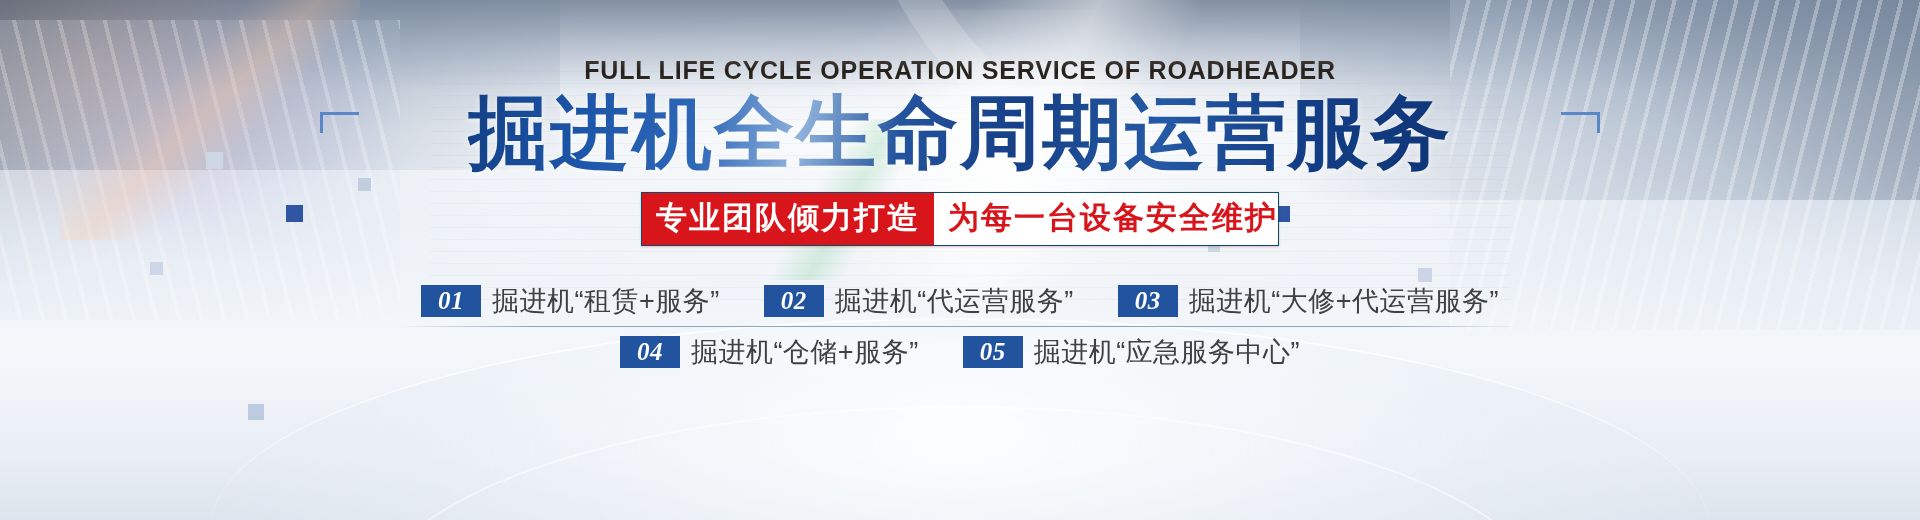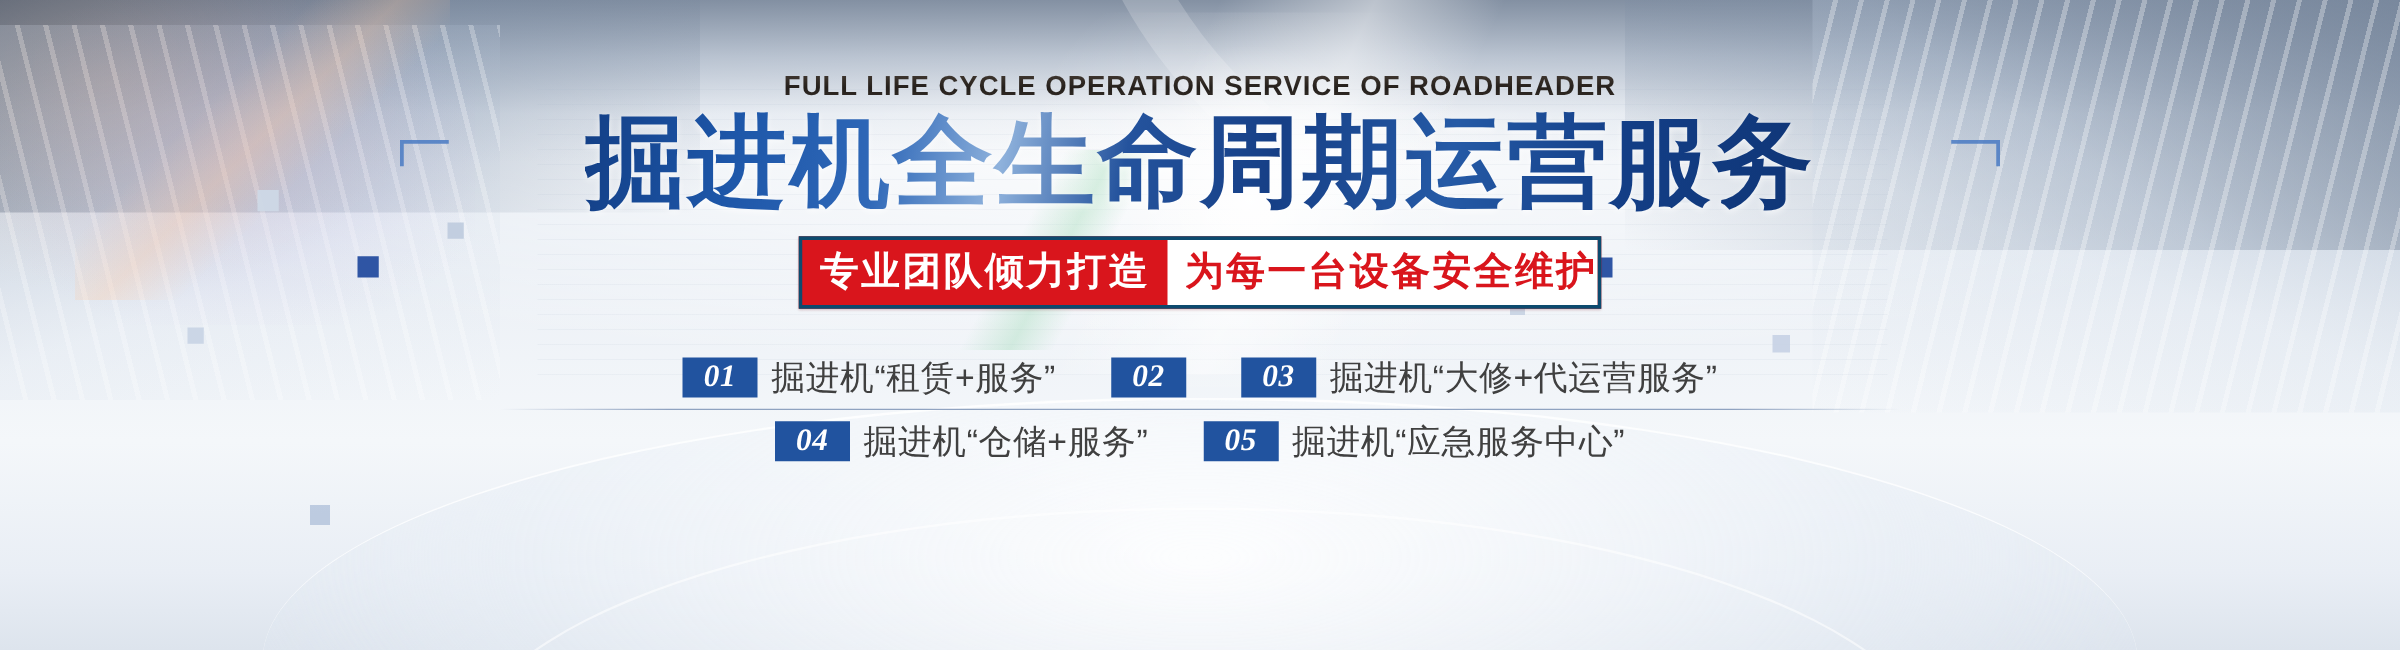--- a/index.html
+++ b/index.html
@@ -194,21 +194,21 @@
     z-index: 6;
     width: 1920px;
     height: 520px;
     display: flex;
     flex-direction: column;
     align-items: center;
   }
 
   .eyebrow {
     margin-top: 56px;
-    font-size: 22px;
+    font-size: 25px;
     font-weight: bold;
     letter-spacing: 0.8px;
     color: #2e2a26;
     background: linear-gradient(180deg, #4a4038 0%, #241f1b 55%, #3a322b 100%);
     -webkit-background-clip: text;
     background-clip: text;
     -webkit-text-fill-color: transparent;
     white-space: nowrap;
   }
 
@@ -244,21 +244,21 @@
     -webkit-text-fill-color: transparent;
     text-shadow: none;
     filter: drop-shadow(0 2px 3px rgba(255,255,255,0.65));
   }
 
   .redbar {
     margin-top: 16px;
     display: flex;
     align-items: center;
     background: #d9151c;
-    border: 3px solid #0c4a6e;
+    border: 1px solid #0c4a6e;
     box-shadow: 0 1px 2px rgba(120,20,25,0.25);
   }
   .redbar-left {
     background: #d9151c;
     color: #ffffff;
     font-family: "Liberation Serif", "DejaVu Serif", serif;
     font-weight: bold;
     font-size: 31px;
     letter-spacing: 2px;
     padding: 4px 14px 6px 14px;
@@ -376,20 +376,21 @@
 
       <div class="service-row">
 
         <div class="service-item">
           <span class="service-num">01</span>
           <span class="service-label">掘进机“租赁+服务”</span>
         </div>
 
         <div class="service-item">
           <span class="service-num">02</span>
+          <span class="service-label">掘进机“代运营服务”</span>
         </div>
 
         <div class="service-item">
           <span class="service-num">03</span>
           <span class="service-label">掘进机“大修+代运营服务”</span>
         </div>
 
       </div>
 
       <div class="service-sep"></div>

